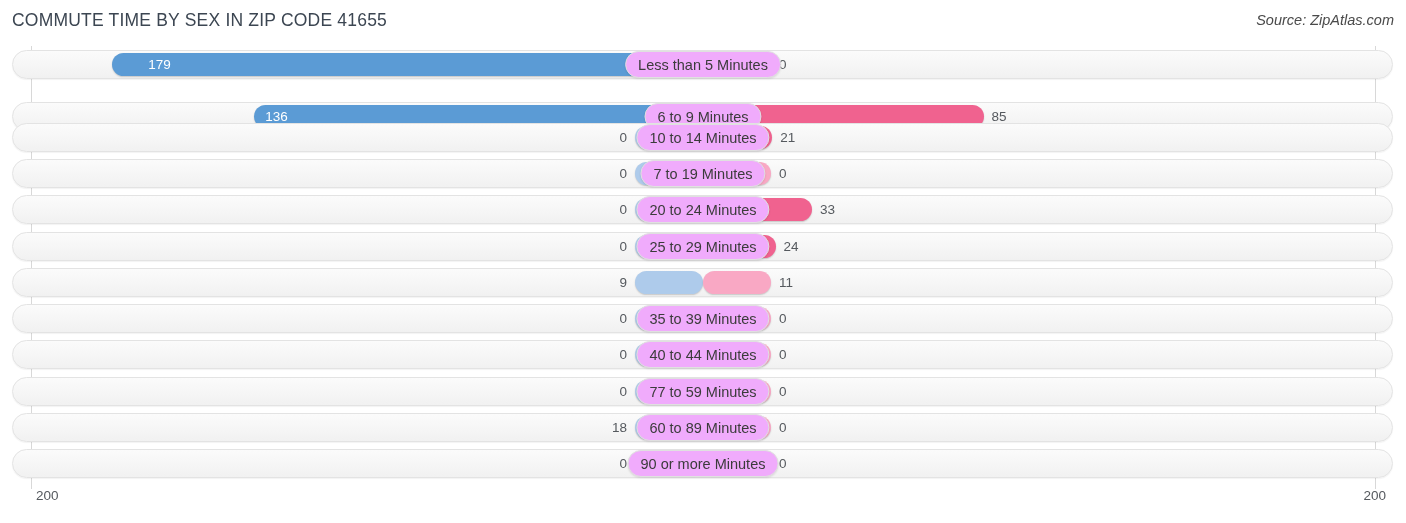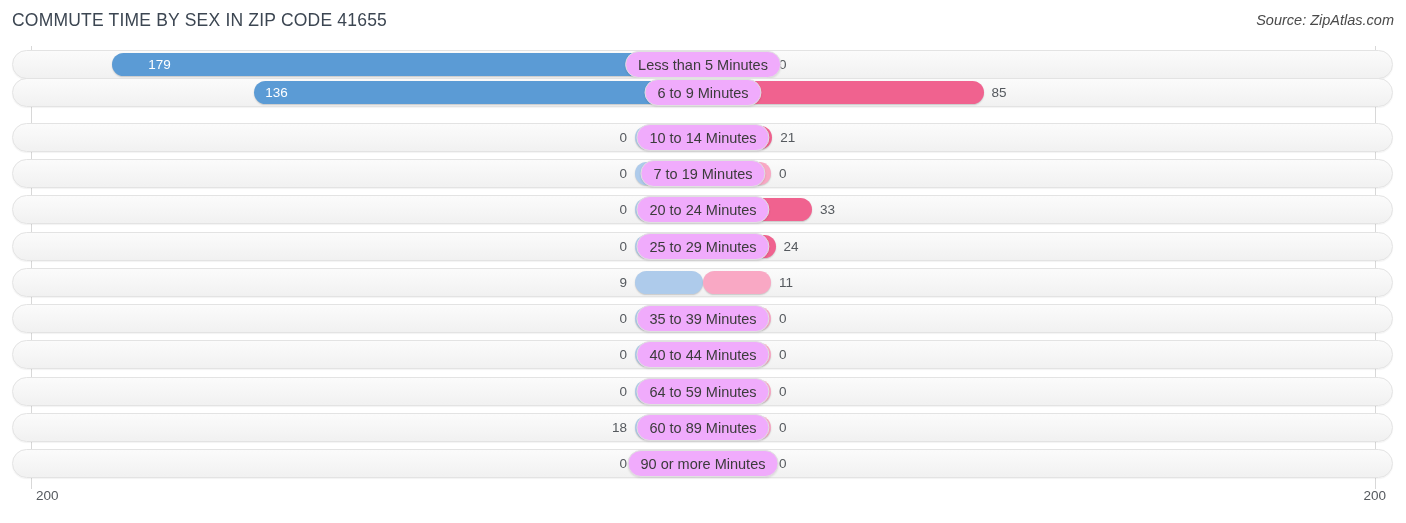--- a/index.html
+++ b/index.html
@@ -169,21 +169,21 @@
   <div class="gridline" id="gridline-right"></div>
 
 <div class="row" style="top: 4px;">
       <div class="track"></div>
       <div class="bar male" style="left: 100.3px; width: 590.7px; background: rgb(91, 155, 213);"></div>
       <div class="bar female stub" style="left: 691px; width: 68px; background: rgb(249, 168, 196);"></div>
       <div class="value male-value inside" style="left: 111.3px; margin-left: 25px;">179</div>
       <div class="value female-value" style="left: 767px;">0</div>
       <div class="cat-pill" style="left: 691px;">Less than 5 Minutes</div>
     </div>
-    <div class="row" style="top: 32px;">
+    <div class="row" style="top: 56px;">
       <div class="track"></div>
       <div class="bar male" style="left: 242.2px; width: 448.8px; background: rgb(91, 155, 213);"></div>
       <div class="bar female" style="left: 691px; width: 280.5px; background: rgb(240, 98, 143);"></div>
       <div class="value male-value inside" style="left: 253.2px;">136</div>
       <div class="value female-value" style="left: 979.5px;">85</div>
       <div class="cat-pill" style="left: 691px;">6 to 9 Minutes</div>
     </div>
     <div class="row" style="top: 76.6px;">
       <div class="track"></div>
       <div class="bar male stub" style="left: 623px; width: 68px; background: rgb(174, 203, 235);"></div>
@@ -238,21 +238,21 @@
       <div class="value male-value" style="left: 569px; width: 46px;">0</div>
       <div class="value female-value" style="left: 767px;">0</div>
       <div class="cat-pill" style="left: 691px;">40 to 44 Minutes</div>
     </div>
     <div class="row" style="top: 330.7px;">
       <div class="track"></div>
       <div class="bar male stub" style="left: 623px; width: 68px; background: rgb(174, 203, 235);"></div>
       <div class="bar female stub" style="left: 691px; width: 68px; background: rgb(249, 168, 196);"></div>
       <div class="value male-value" style="left: 569px; width: 46px;">0</div>
       <div class="value female-value" style="left: 767px;">0</div>
-      <div class="cat-pill" style="left: 691px;">64 to 59 Minutes</div>
+      <div class="cat-pill" style="left: 691px;">77 to 59 Minutes</div>
     </div>
     <div class="row" style="top: 367px;">
       <div class="track"></div>
       <div class="bar male stub" style="left: 623px; width: 68px; background: rgb(174, 203, 235);"></div>
       <div class="bar female stub" style="left: 691px; width: 68px; background: rgb(249, 168, 196);"></div>
       <div class="value male-value" style="left: 569px; width: 46px;">18</div>
       <div class="value female-value" style="left: 767px;">0</div>
       <div class="cat-pill" style="left: 691px; text-align: right;">60 to 89 Minutes</div>
     </div>
     <div class="row" style="top: 403.3px;">

